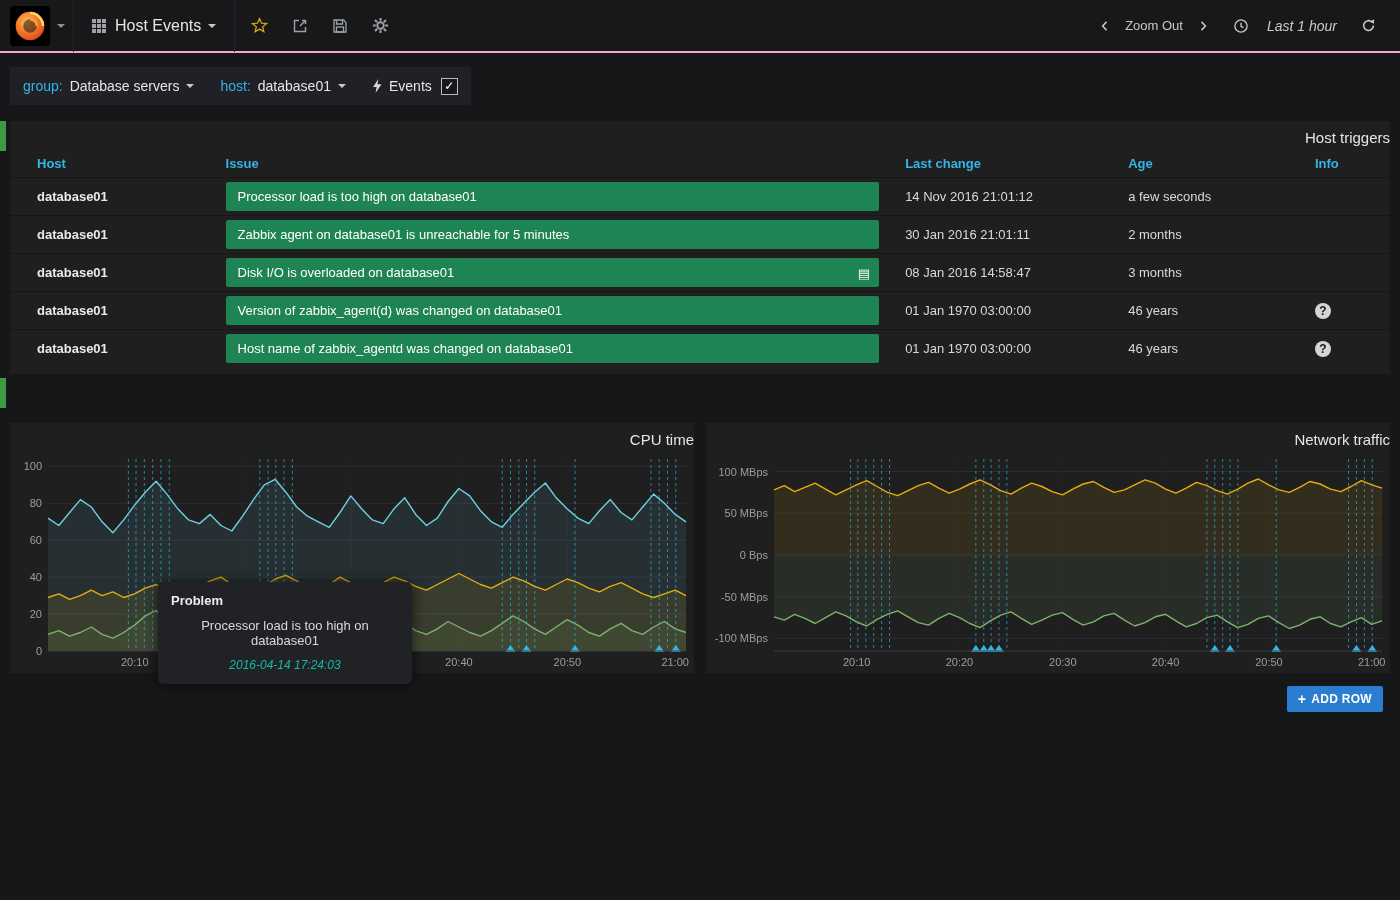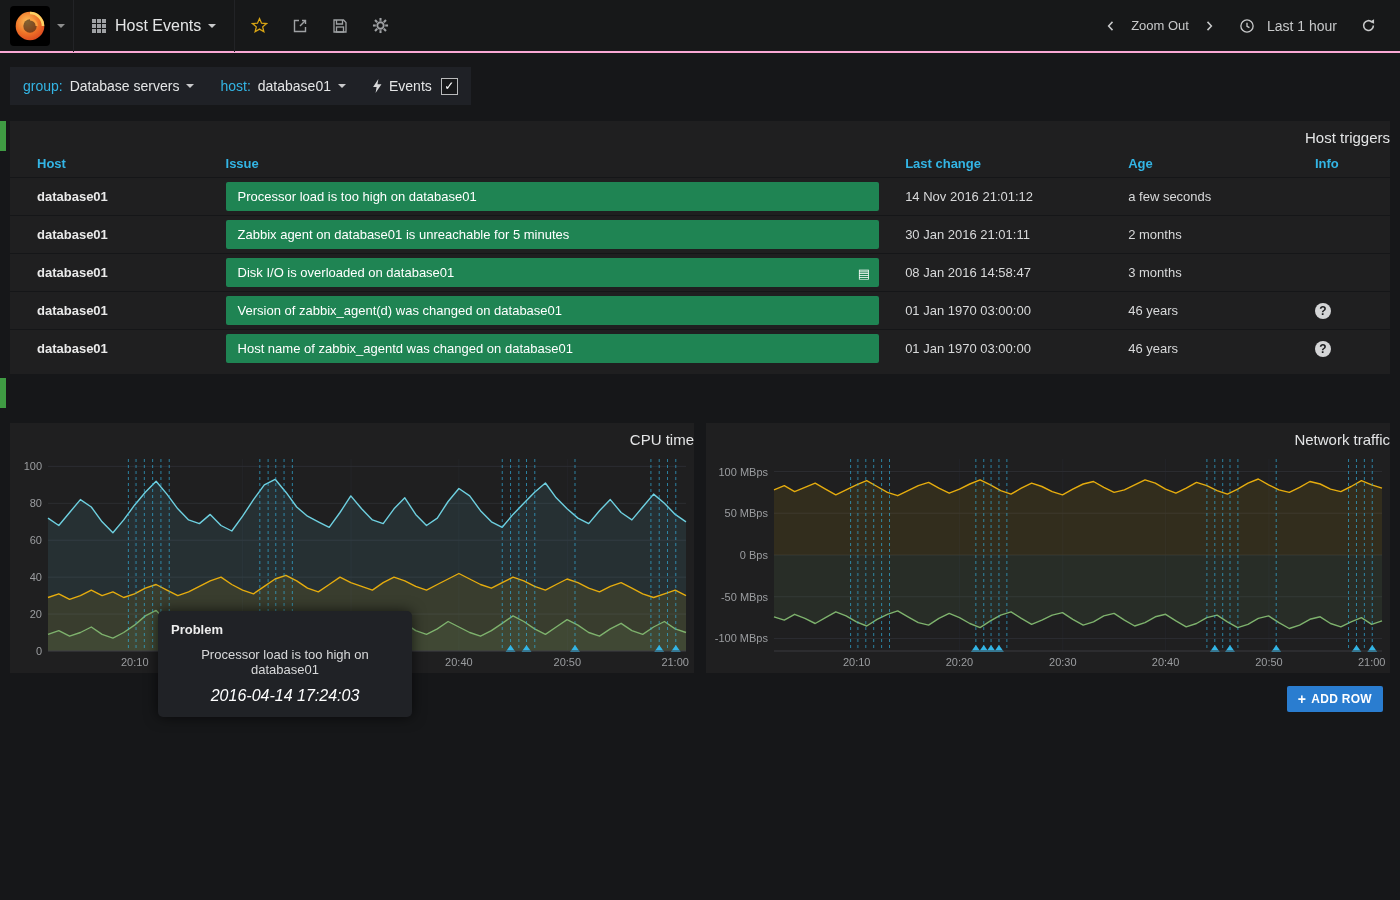--- a/index.html
+++ b/index.html
@@ -16,21 +16,21 @@
   .caret { width:0; height:0; border-left:4px solid transparent; border-right:4px solid transparent; border-top:4px solid #8e8e8e; margin-left:7px; display:inline-block; }
   .caret.light { border-top-color:#c9cacb; }
   .title-btn { display:flex; align-items:center; height:53px; padding:0 18px; border-left:1px solid #222326; border-right:1px solid #222326; cursor:pointer; }
   .grid-icon { display:grid; grid-template-columns:repeat(3,4px); gap:1px; margin-right:9px; }
   .grid-icon i { width:4px; height:4px; background:#9fa1a4; display:block; }
   .dash-title { font-size:16px; color:#e4e5e6; }
   .nav-icons { display:flex; align-items:center; margin-left:4px; }
   .icon-btn { padding:0 12px; height:53px; display:flex; align-items:center; cursor:pointer; }
   .nav-right { margin-left:auto; display:flex; align-items:center; padding-right:12px; font-size:13px; color:#c8c9ca; }
   .zoom-out { cursor:pointer; padding:0 2px; }
-  .time-btn { display:flex; align-items:flex-end; gap:12px; padding:0 12px; cursor:pointer; font-size:14px; }
+  .time-btn { display:flex; align-items:flex-end; gap:18px; padding:0 12px; cursor:pointer; font-size:14px;font-style:italic; }
   
   .submenu { display:flex; padding:14px 10px 0; height:52px; }
   .var-btn { display:flex; align-items:center; background:#1f2126; padding:0 13px; height:38px; font-size:14px; cursor:pointer; }
   .var-label { color:#33b5e5; margin-right:7px; }
   .var-value { color:#e4e5e6; }
   .checkbox { width:17px; height:17px; background:#17181a; border:1px solid #b9babb; margin-left:9px; display:flex; align-items:center; justify-content:center; color:#fff; font-size:12px; cursor:pointer; }
   .bolt { margin-right:6px; }
   
   .main { padding:0 10px; }
   .panel { background:#1f1f20; }
@@ -46,24 +46,24 @@
   .q-ic { display:inline-block; width:16px; height:16px; border-radius:50%; background:#d4d5d6; color:#17181a; font-weight:bold; font-size:12px; text-align:center; line-height:16px; cursor:pointer; }
   .charts-row { display:flex; gap:12px; margin-top:10px; }
   .chart-panel { flex:1; height:250px;margin-top:39px; }
   svg.chart { display:block; }
   .addrow-row { display:flex; justify-content:flex-end; margin:13px 7px 0 0; }
   .add-row-btn { display:flex; align-items:center; gap:5px; color:#fff; font-size:12px; font-weight:bold; padding:5px 11px; border-radius:2px; cursor:pointer; letter-spacing:.3px; }
   .add-row-btn .plus { font-size:14px; font-weight:bold; }
   
   .row-handle { position:absolute; left:0; width:6px; height:30px; cursor:pointer; z-index:5; }
   #rh1 { top:121px; } #rh2 { top:378px; }
-  .tooltip { position:absolute; left:158px; top:611px; width:254px; background:#202226; border-radius:5px; padding:11px 13px 12px; box-shadow:0 0 14px rgba(0,0,0,.65); z-index:10; }
+  .tooltip { position:absolute; left:158px; top:582px; width:254px; background:#202226; border-radius:5px; padding:11px 13px 12px; box-shadow:0 0 14px rgba(0,0,0,.65); z-index:10; }
   .t-title { font-weight:bold; font-size:13px; color:#ececec; }
   .t-msg { font-size:13px; color:#d8d9da; text-align:center; margin-top:10px; }
-  .t-time { font-size:16px; font-style:italic; color:#ffffff; text-align:center; margin-top:10px; }
+  .t-time { font-size:12px; font-style:italic; color:#14b8a6; text-align:center; margin-top:10px; }
 </style>
 </head>
 <body>
 
 <div class="navbar">
   <div class="logo-btn">
     <div class="logo-box">
       <svg width="34" height="34" viewBox="0 0 38 38">
         <defs>
           <radialGradient id="lg" cx="40%" cy="35%" r="75%">

